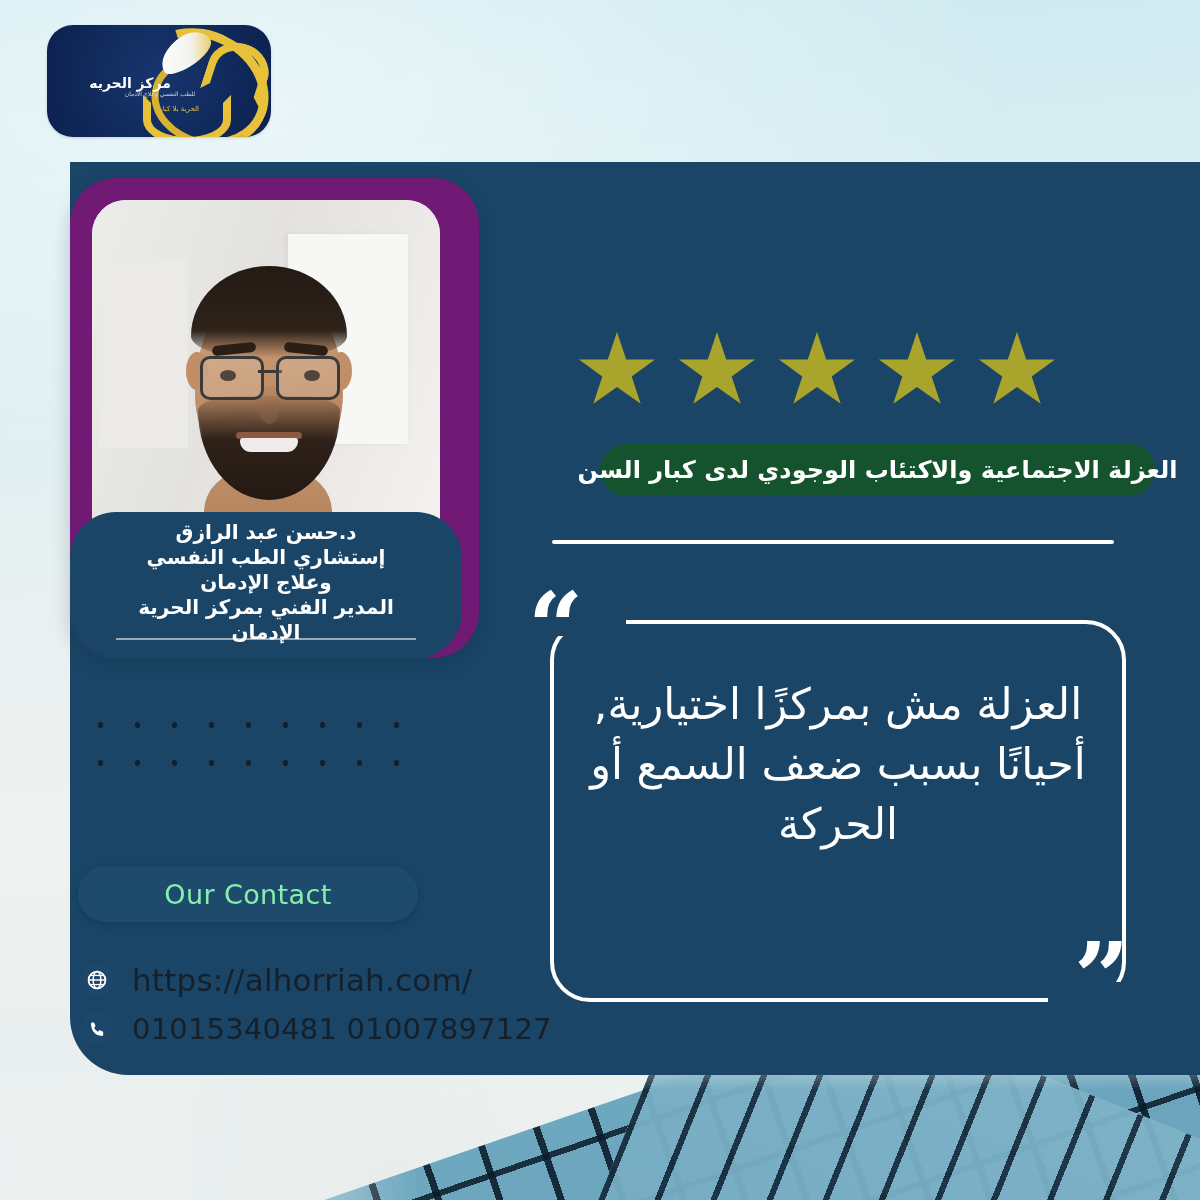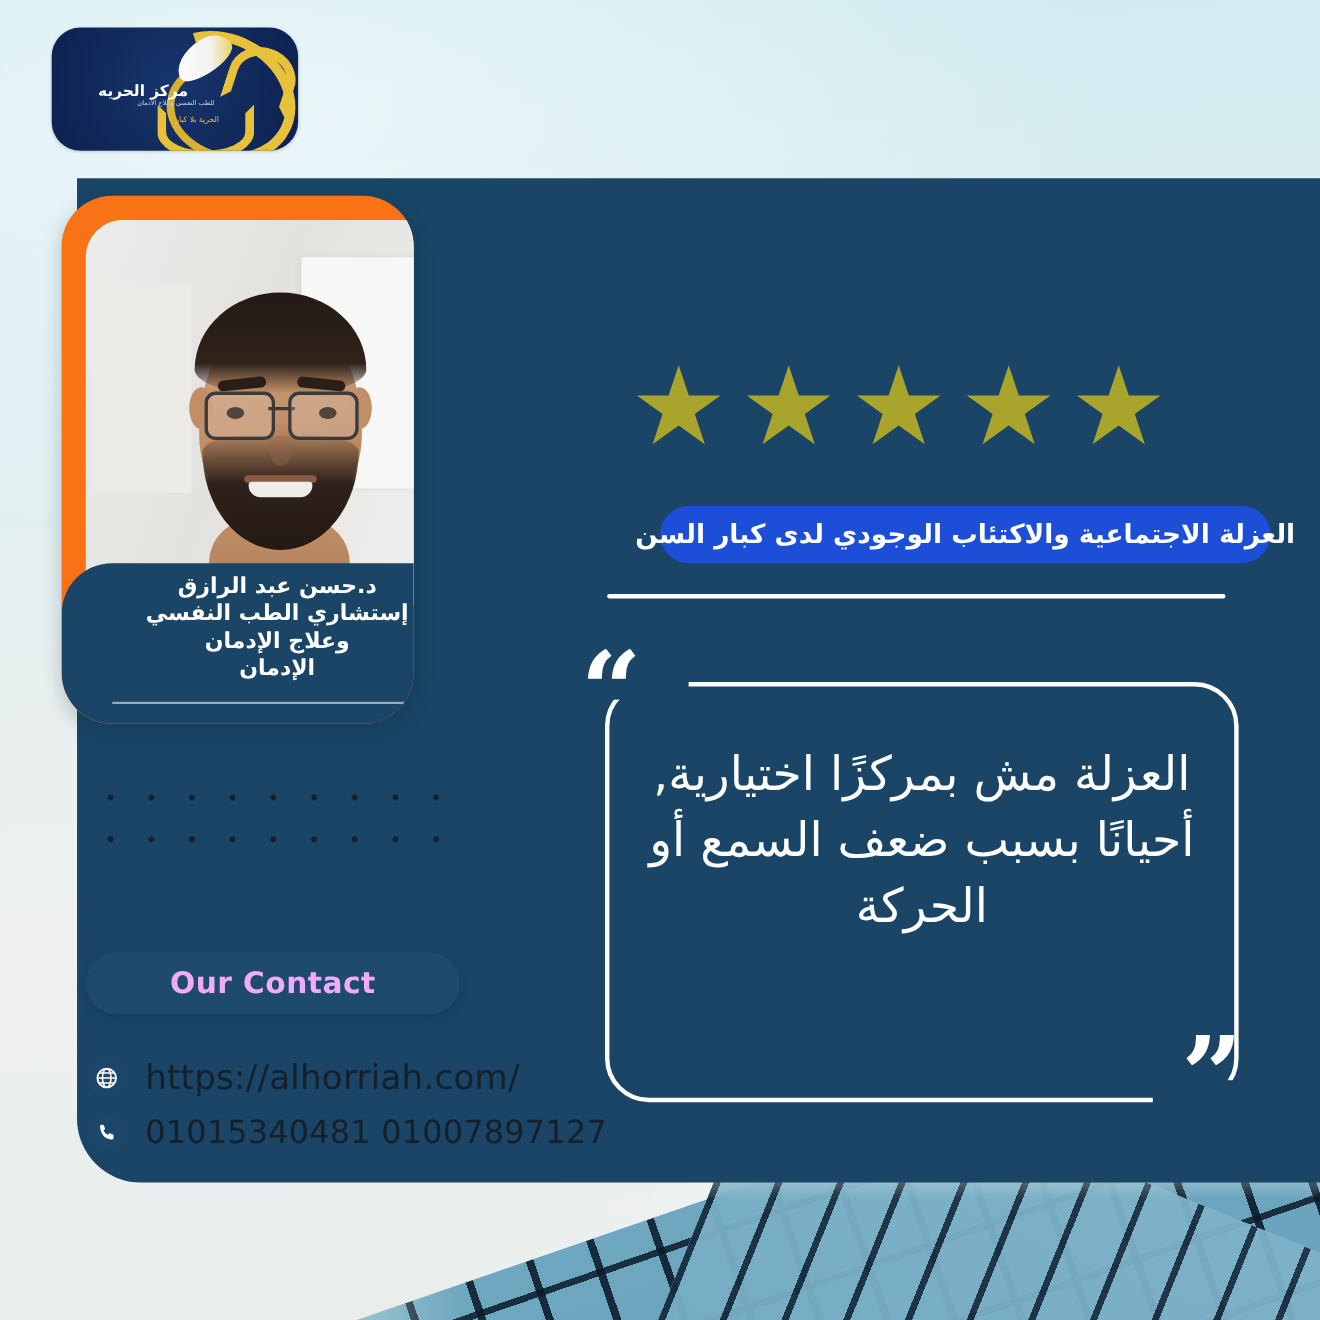--- a/index.html
+++ b/index.html
@@ -113,22 +113,22 @@
 
   
   .panel{
     position:absolute;left:70px;top:162px;width:1130px;height:913px;
     background:#1a4566;
     border-radius:0 0 0 58px;
   }
 
   
   .card{
-    position:absolute;left:56px;top:178px;width:320px;height:480px;
-    background:#f97316;border-radius:46px;
+    position:absolute;left:70px;top:178px;width:409px;height:480px;
+    background:#701a75;border-radius:46px;
     box-shadow:0 6px 18px rgba(10,35,55,.22);
     overflow:hidden;
   }
   .card .photo{
     position:absolute;left:22px;top:22px;width:348px;height:410px;
     border-radius:34px;overflow:hidden;
     background:linear-gradient(180deg,#f3f2f0 0%,#e8e6e2 100%);
   }
   .photo .wallA{position:absolute;left:0;top:0;width:348px;height:410px;
     background:linear-gradient(110deg,#ececea 0%,#e3e2df 40%,#f4f3f1 100%);}
@@ -203,43 +203,43 @@
   }
 
   
   .contact-pill{
     position:absolute;left:78px;top:866px;width:340px;height:56px;
     background:#1e4a6b;border-radius:28px;
     display:flex;align-items:center;justify-content:center;
     box-shadow:0 3px 8px rgba(12,40,62,.25);
   }
   .contact-pill span{
-    color:#f0abfc;font-size:27px;font-weight:700;letter-spacing:.4px;
+    color:#86efac;font-size:27px;font-weight:400;letter-spacing:.4px;
   }
   .contact-row{position:absolute;display:flex;align-items:center;gap:18px;}
   .contact-row .cicon{
     width:34px;height:34px;border-radius:50%;background:#1d476a;
     display:flex;align-items:center;justify-content:center;flex:0 0 auto;
   }
   .contact-row .ctxt{color:#15202a;font-size:31px;letter-spacing:.2px;white-space:nowrap;}
   #row-web{left:80px;top:962px;}
   #row-phone{left:80px;top:1012px;}
   #row-phone .ctxt{font-size:29px;}
 
   
   .stars{position:absolute;left:578px;top:332px;display:flex;gap:22px;}
   .star{
     width:78px;height:78px;background:#a8a42c;
     clip-path:polygon(50% 0%,61.8% 35.2%,98.8% 35.2%,68.8% 57%,80.4% 92%,50% 70.4%,19.6% 92%,31.2% 57%,1.2% 35.2%,38.2% 35.2%);
   }
 
   
   .title-banner{
-    position:absolute;left:600px;top:460px;width:555px;height:52px;
-    background:#1d4ed8;border-radius:26px;
+    position:absolute;left:600px;top:444px;width:555px;height:52px;
+    background:#14532d;border-radius:26px;
     display:flex;align-items:center;justify-content:center;
   }
   .title-banner span{
     color:#ffffff;direction:rtl;font-size:24px;font-weight:800;
     letter-spacing:.2px;white-space:nowrap;
   }
 
   
   .divider{
     position:absolute;left:552px;top:540px;width:562px;height:4px;background:#ffffff;border-radius:2px;
@@ -323,20 +323,21 @@
       <div class="glasses">
         <div class="lens lensL"></div>
         <div class="bridge"></div>
         <div class="lens lensR"></div>
       </div>
     </div>
     <div class="namebox">
       <div class="ln">د.حسن عبد الرازق</div>
       <div class="ln">إستشاري الطب النفسي</div>
       <div class="ln">وعلاج الإدمان</div>
+      <div class="ln">المدير الفني بمركز الحرية</div>
       <div class="ln">الإدمان</div>
       <div class="rule"></div>
     </div>
   </div>
 
   <div class="dots"></div>
 
   <div class="contact-pill">
     <span>Our Contact</span>
   </div>

